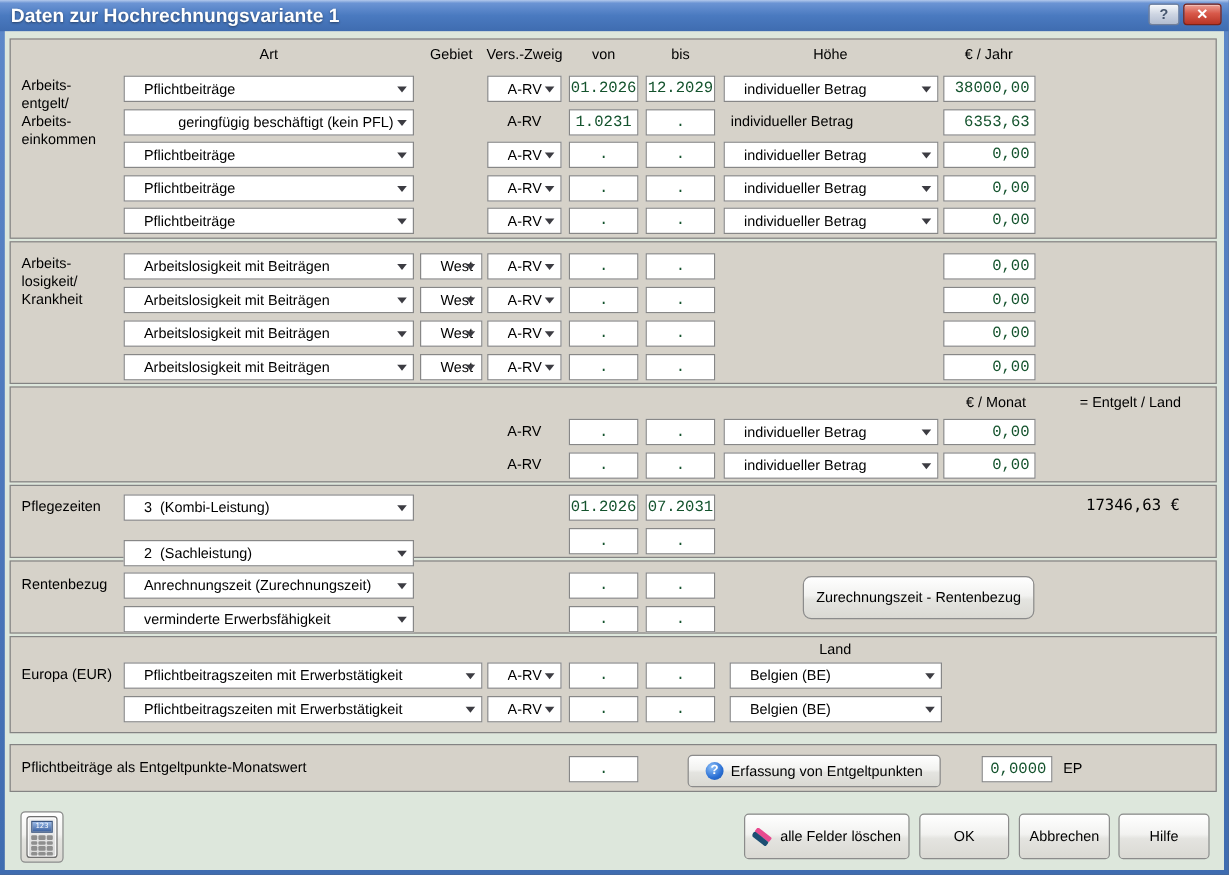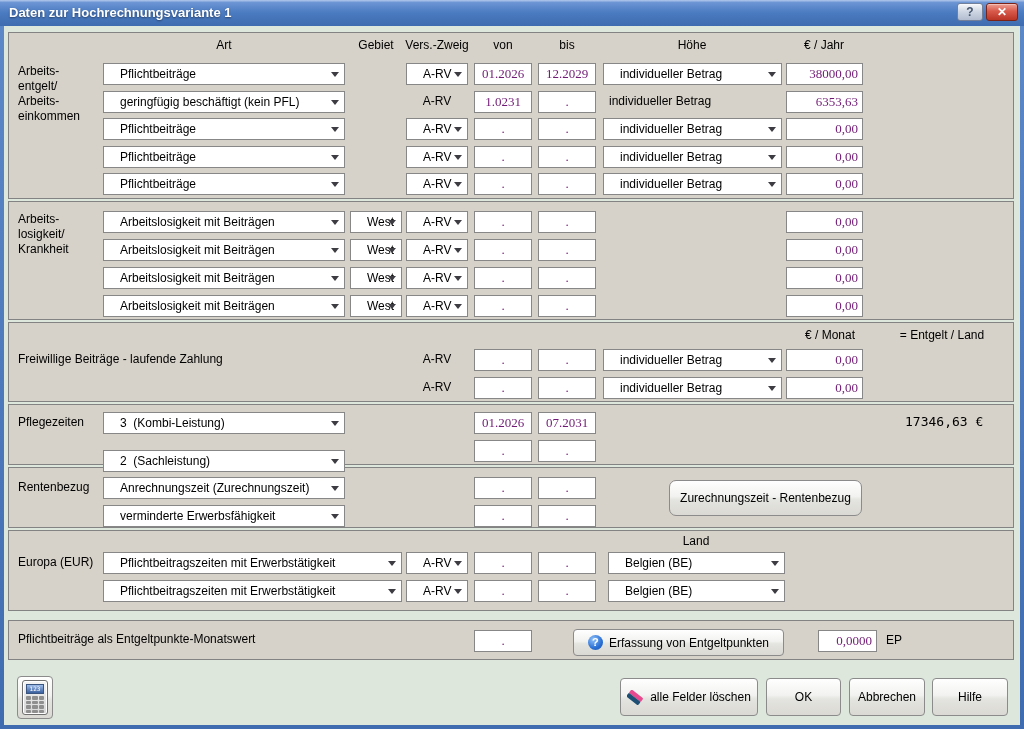--- a/index.html
+++ b/index.html
@@ -2,21 +2,21 @@
 <html><head>
 <meta charset="utf-8">
 <style>
   html,body{margin:0;padding:0;background:#555;}
   body{width:1024px;height:729px;font-family:"Liberation Sans",sans-serif;}
   .window{position:absolute;left:0;top:0;width:1024px;height:729px;overflow:hidden;
           background:linear-gradient(180deg,#5d89c9,#3f6cb0);} 
   
   .titlebar{position:absolute;left:0;top:0;width:1024px;height:26px;
             background:linear-gradient(180deg,#b3c9ec 0%,#6b94d4 10%,#4a7ac0 50%,#3f6cb0 100%);}
-  .title{position:absolute;left:9px;top:5px;color:#fff;font-size:13px;font-weight:bold;
+  .title{position:absolute;left:9px;top:5px;color:#fff;font-size:16px;font-weight:bold;
          text-shadow:0 1px 2px rgba(0,0,0,.45);white-space:nowrap;}
   .tb-btn{position:absolute;top:3px;height:18px;border-radius:3px;display:flex;align-items:center;
           justify-content:center;font-size:12px;font-weight:bold;box-sizing:border-box;cursor:pointer;
           box-shadow:0 1px 0 rgba(255,255,255,.35) inset;}
   .tb-help{left:957px;width:26px;background:linear-gradient(#f6f8fb,#cdd5e2 50%,#b2bdd0);
            border:1px solid #72809a;color:#46566e;}
   .tb-close{left:986px;width:32px;background:linear-gradient(#eda196 0%,#d8594a 45%,#b93526 100%);
             border:1px solid #7c2317;color:#fff;}
   
   .content-bg{position:absolute;left:4px;top:26px;width:1016px;height:699px;background:#dde7dc;}
@@ -25,21 +25,21 @@
   .hdr{position:absolute;transform:translateX(-50%);font-size:12px;color:#000;white-space:nowrap;}
   .label{position:absolute;font-size:12px;color:#000;white-space:nowrap;}
   .sec-label{position:absolute;font-size:12px;line-height:15px;color:#000;white-space:nowrap;}
   .combo{position:absolute;height:22px;background:#fff;border:1px solid #878787;box-sizing:border-box;
          font-size:12px;line-height:20px;color:#000;padding-left:16px;cursor:default;}
   .combo .ct{display:block;white-space:pre;overflow:hidden;padding-right:16px;}
   .combo .arr{position:absolute;right:5px;top:8px;width:0;height:0;
               border-left:4.5px solid transparent;border-right:4.5px solid transparent;
               border-top:5px solid #3c3c42;}
   .field{position:absolute;height:22px;background:#fff;border:1px solid #878787;box-sizing:border-box;
-         font-family:Liberation Serif, serif;font-size:13px;line-height:20px;color:#701a75;}
+         font-family:Liberation Mono, monospace;font-size:13px;line-height:20px;color:#14532d;}
   .field.center{text-align:center;}
   .field.right{text-align:right;padding-right:4px;}
   .static-cell{position:absolute;font-size:12px;color:#000;white-space:nowrap;}
   .mono-text{position:absolute;font-family:"DejaVu Sans Mono",monospace;font-size:13px;color:#000;}
   .btn{position:absolute;display:flex;align-items:center;justify-content:center;gap:6px;
        background:linear-gradient(180deg,#ffffff,#f2f2f0 45%,#e4e4e0 55%,#dad9d3);
        border:1px solid #8b8b8b;border-radius:4px;font-family:"Liberation Sans",sans-serif;
        font-size:12px;color:#000;cursor:pointer;box-sizing:border-box;padding:0;}
   .rb-btn{border-radius:7px;}
   .qicon{width:15px;height:15px;border-radius:50%;flex:0 0 15px;
@@ -148,21 +148,21 @@
       <span class="ct">A-RV</span>
       <span class="arr"></span>
     </div>
     <div class="field center" style="left: 474px; top: 63px; width: 58px;">01.2026</div>
     <div class="field center" style="left: 538px; top: 63px; width: 58px;">12.2029</div>
     <div class="combo" style="left: 603px; top: 63px; width: 179px;">
       <span class="ct">individueller Betrag</span>
       <span class="arr"></span>
     </div>
     <div class="field right" style="left: 786px; top: 63px; width: 77px;">38000,00</div>
-    <div class="combo" style="left: 103px; top: 91px; width: 242px;">
+    <div class="combo" style="left: 103px; top: 91px; width: 242px; text-align: right;">
       <span class="ct">geringfügig beschäftigt (kein PFL)</span>
       <span class="arr"></span>
     </div>
     <div class="static-cell" style="left: 406px; top: 94px; width: 62px; text-align: center;">A-RV</div>
     <div class="field center" style="left: 474px; top: 91px; width: 58px;">1.0231</div>
     <div class="field center" style="left: 538px; top: 91px; width: 58px;">.</div>
     <div class="static-cell" style="left: 609px; top: 94px;">individueller Betrag</div>
     <div class="field right" style="left: 786px; top: 91px; width: 77px;">6353,63</div>
     <div class="combo" style="left: 103px; top: 118px; width: 242px;">
       <span class="ct">Pflichtbeiträge</span>
@@ -267,21 +267,20 @@
       <span class="ct">West</span>
       <span class="arr"></span>
     </div>
     <div class="combo" style="left: 406px; top: 295px; width: 62px;">
       <span class="ct">A-RV</span>
       <span class="arr"></span>
     </div>
     <div class="field center" style="left: 474px; top: 295px; width: 58px;">.</div>
     <div class="field center" style="left: 538px; top: 295px; width: 58px;">.</div>
     <div class="field right" style="left: 786px; top: 295px; width: 77px;">0,00</div>
-    <div class="sec-label" style="left: 18px; top: 352px;">Freiwillige Beiträge - laufende Zahlung</div>
     <div class="static-cell" style="left: 406px; top: 352px; width: 62px; text-align: center;">A-RV</div>
     <div class="field center" style="left: 474px; top: 349px; width: 58px;">.</div>
     <div class="field center" style="left: 538px; top: 349px; width: 58px;">.</div>
     <div class="combo" style="left: 603px; top: 349px; width: 179px;">
       <span class="ct">individueller Betrag</span>
       <span class="arr"></span>
     </div>
     <div class="field right" style="left: 786px; top: 349px; width: 77px;">0,00</div>
     <div class="static-cell" style="left: 406px; top: 380px; width: 62px; text-align: center;">A-RV</div>
     <div class="field center" style="left: 474px; top: 377px; width: 58px;">.</div>

